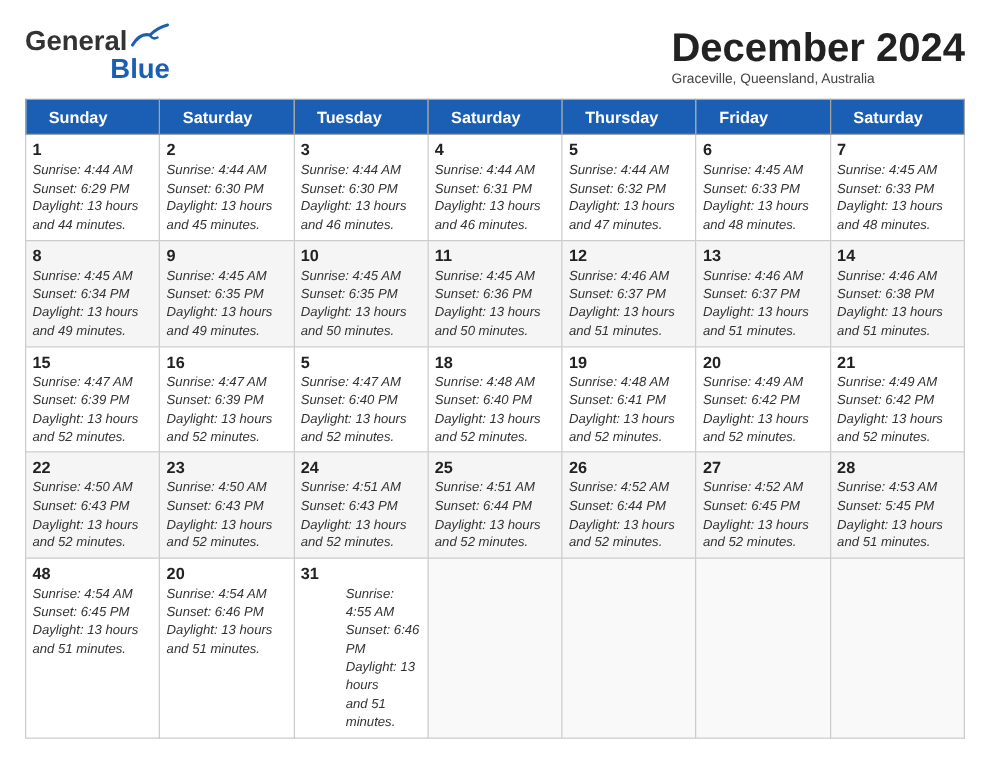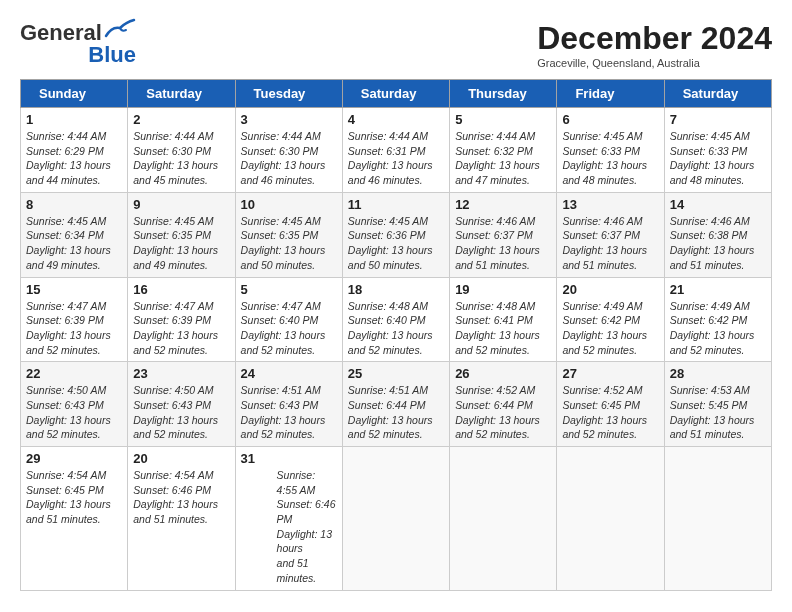--- a/index.html
+++ b/index.html
@@ -307,21 +307,21 @@
         <td>
           <span class="day-num">28</span>
           <div class="day-info" style="white-space: pre-line;">Sunrise: 4:53 AM
 Sunset: 5:45 PM
 Daylight: 13 hours
 and 51 minutes.</div>
         </td>
       </tr>
       <tr>
         <td>
-          <span class="day-num">29</span>
+          <span class="day-num">48</span>
           <div class="day-info" style="white-space: pre-line;">Sunrise: 4:54 AM
 Sunset: 6:45 PM
 Daylight: 13 hours
 and 51 minutes.</div>
         </td>
         <td>
           <span class="day-num">20</span>
           <div class="day-info" style="white-space: pre-line;">Sunrise: 4:54 AM
 Sunset: 6:46 PM
 Daylight: 13 hours

